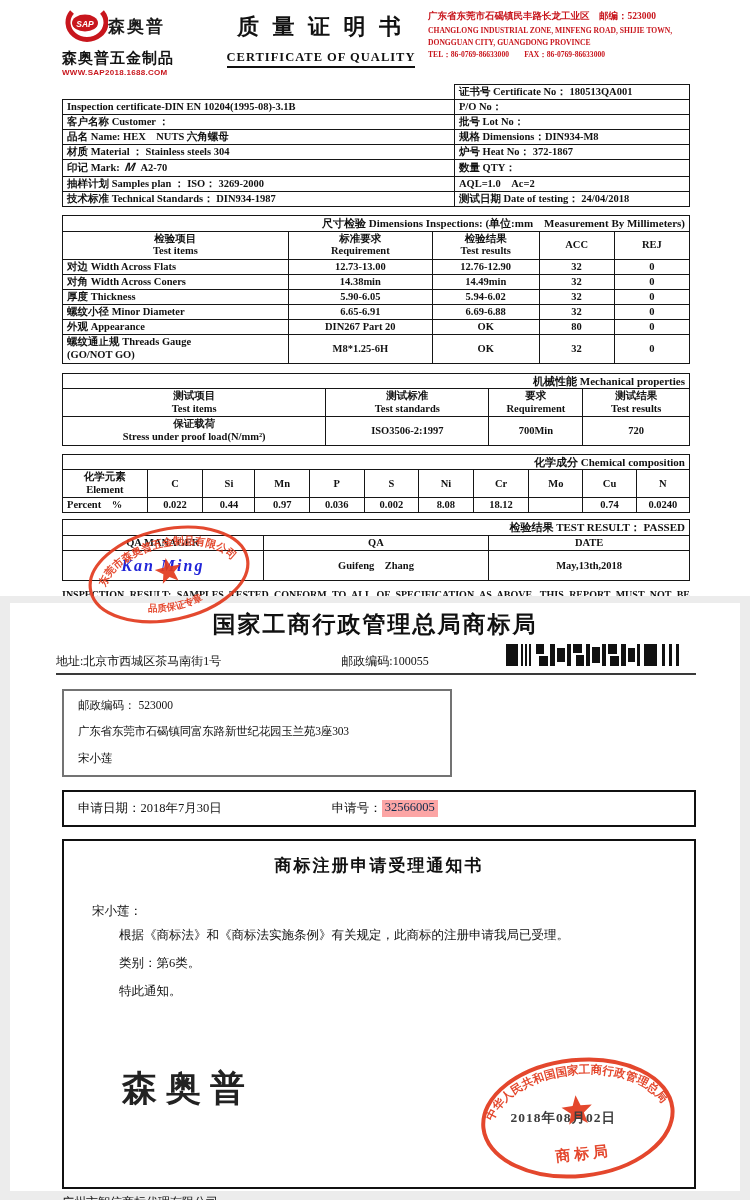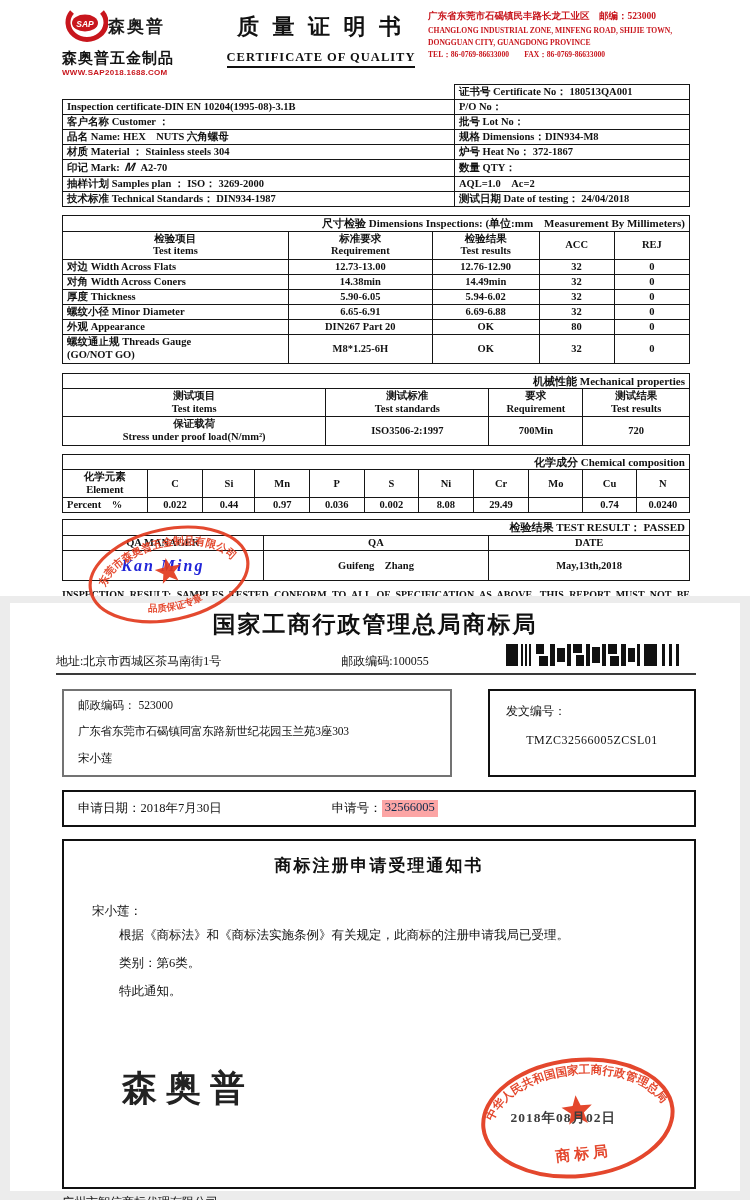--- a/index.html
+++ b/index.html
@@ -309,21 +309,21 @@
       <td class="c">N</td>
     </tr>
     <tr>
       <td>Percent　%</td>
       <td class="c">0.022</td>
       <td class="c">0.44</td>
       <td class="c">0.97</td>
       <td class="c">0.036</td>
       <td class="c">0.002</td>
       <td class="c">8.08</td>
-      <td class="c">29.49</td>
+      <td class="c">18.12</td>
       <td class="c"></td>
       <td class="c">0.74</td>
       <td class="c">0.0240</td>
     </tr>
   </tbody>
     </table>
 
   <div class="result-wrap">
     <table class="tbl">
       <colgroup>
@@ -409,24 +409,20 @@
         </svg>
       </span>
     </div>
 
     <div class="d2-boxrow">
       <div class="sender-box">
         <div>邮政编码：    523000</div>
         <div class="ln2">广东省东莞市石碣镇同富东路新世纪花园玉兰苑3座303</div>
         <div class="ln3">宋小莲</div>
       </div>
-      <div class="ref-box">
-        <div>发文编号：</div>
-        <div class="refno">TMZC32566005ZCSL01</div>
-      </div>
     </div>
 
     <div class="app-bar">
       <span>申请日期：</span>
       <span>2018年7月30日</span>
       <span class="app-no-label">申请号：</span>
       <span class="hl">32566005</span>
     </div>
 
     <div class="notice-box">

